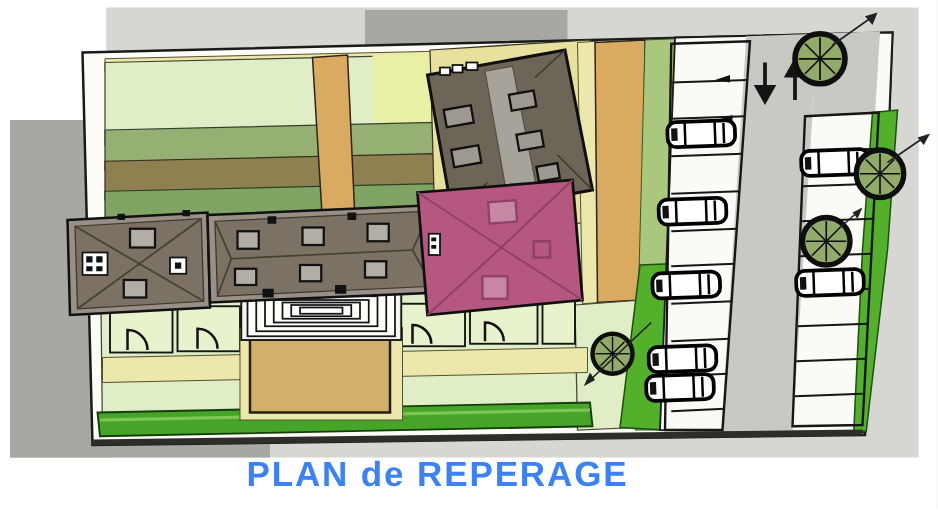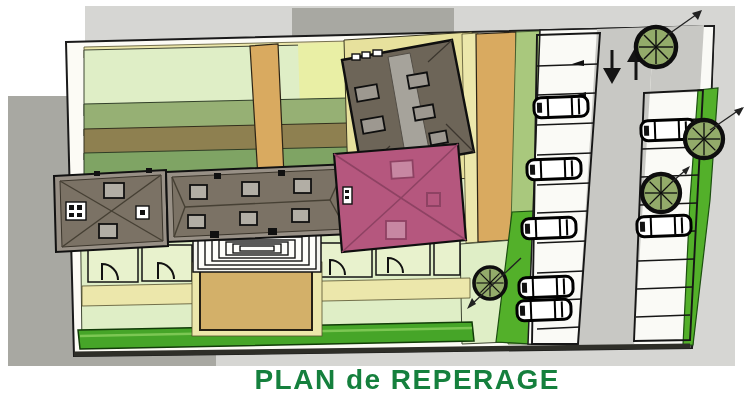--- a/index.html
+++ b/index.html
@@ -1,19 +1,19 @@
 <!DOCTYPE html>
 <html style="--c-backdrop: #d6d6d3; --c-backdrop-shadow: #a8a8a2; --c-plate: #fcfbf5; --c-lawn: #dfeec6; --c-lawn-mid: #96b074; --c-band-green: #7fa464; --c-olive-road: #8e8050; --c-tan-road: #d9aa60; --c-courtyard-tan: #d3b069; --c-pale-yellow: #ece7ab; --c-khaki: #e7e19d; --c-hedge-green: #46a528; --c-bright-green: #53b02a; --c-strip-green: #a9c87d; --c-roof-brown: #7b7265; --c-roof-eave: #989086; --c-roof-dark: #6d6558; --c-roof-strip: #a6a39b; --c-skylight: #b2aea5; --c-building-pink: #b5577e; --c-pink-ridge: #8e4263; --c-parking-lane: #c8c8c4; --c-parking-white: #fafaf6; --c-tree-green: #93ab6a; --c-line: #141414;"><head>
 <meta charset="utf-8">
 <style>
   html,body{margin:0;padding:0;background:#fff;width:750px;height:420px;overflow:hidden}
   .stage{position:relative;width:750px;height:420px;font-family:"Liberation Sans",sans-serif}
   .stage svg{position:absolute;left:0;top:0;display:block}
-  .plan-title{position:absolute;left:140px;top:364px;width:420px;text-align:right;
-    font-weight:bold;font-size:28px;letter-spacing:1.5px;color:#15803d;
+  .plan-title{position:absolute;left:140px;top:364px;width:420px;text-align:center;
+    font-weight:bold;font-size:28px;letter-spacing:1.5px;color:#3b82f6;
     font-family:"Liberation Sans",sans-serif;white-space:nowrap}
 
   
   .bgLight{fill:var(--c-backdrop,#d6d6d3)}
   .bgDark{fill:var(--c-backdrop-shadow,#a8a8a2)}
   .plate{fill:var(--c-plate,#fcfbf5);stroke:#1a1a1a;stroke-width:2}
   .lawn{fill:var(--c-lawn,#dfeec6);stroke:#3f4633;stroke-width:1}
   .lawn2{fill:#e8f2cd;stroke:#141414;stroke-width:1.5}
   .paleYellow{fill:var(--c-pale-yellow,#ece7ab);stroke:#55512f;stroke-width:.8}
   .sandYellow{fill:#e9efa5;stroke:none}

